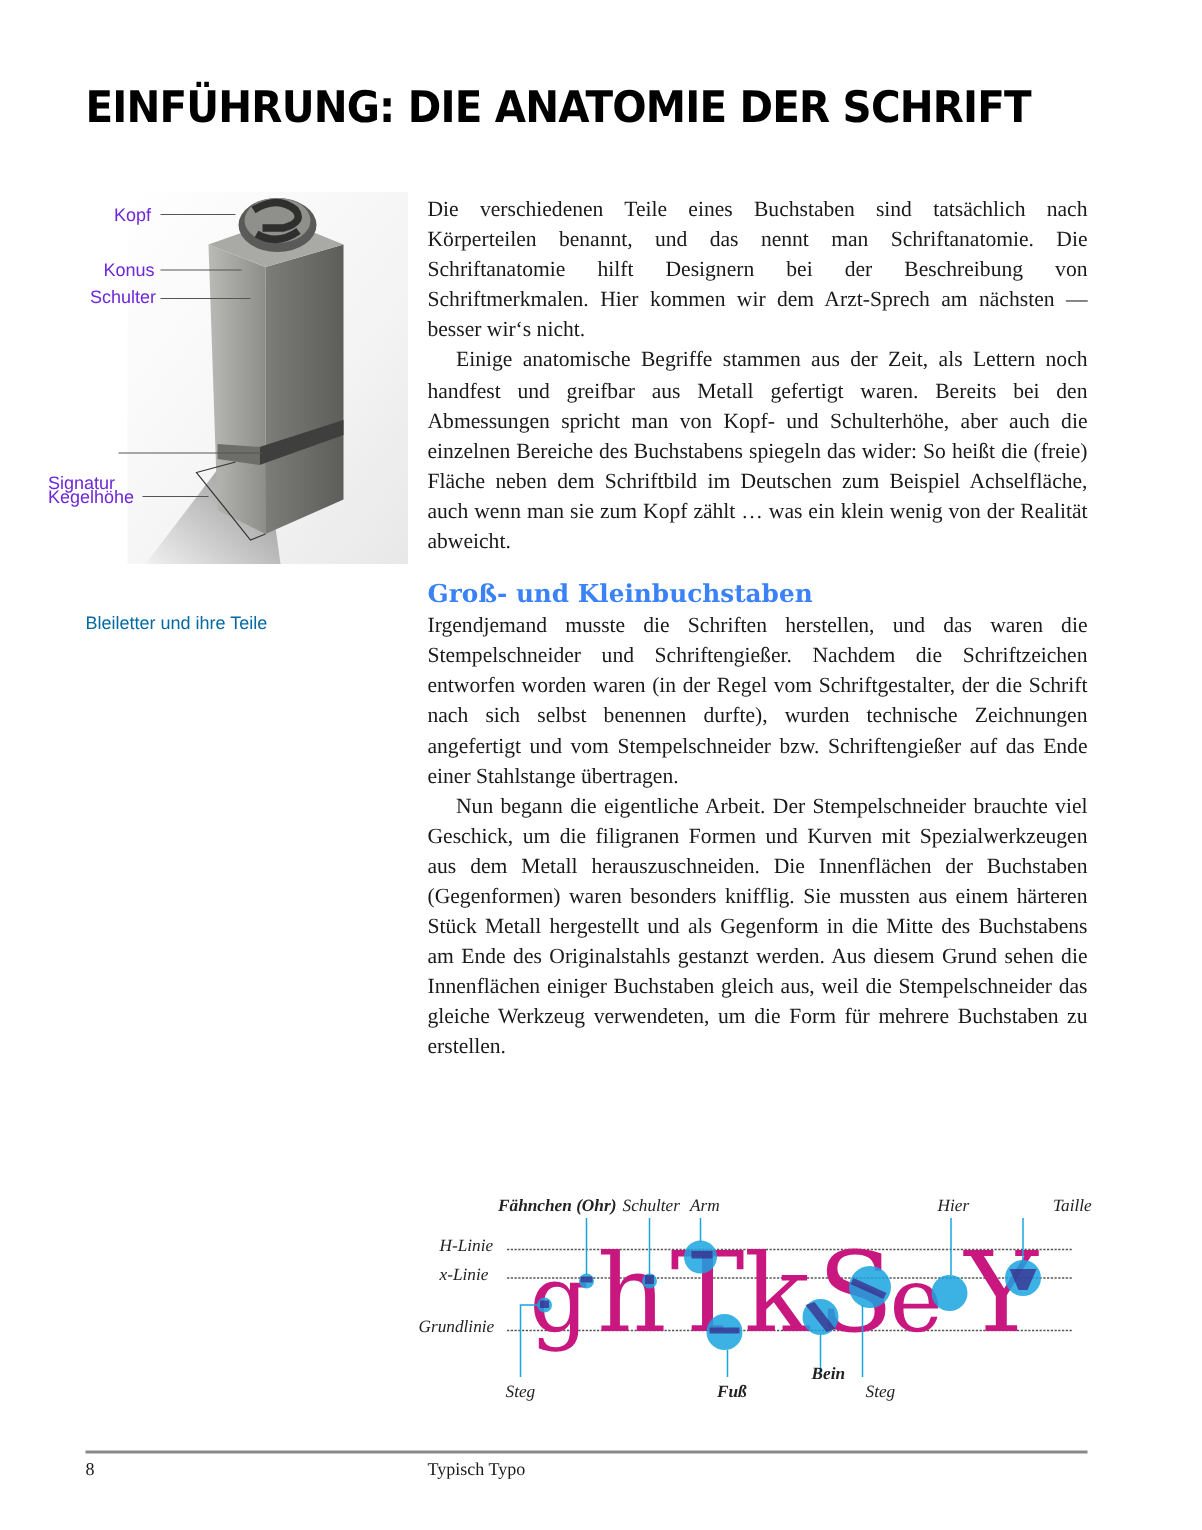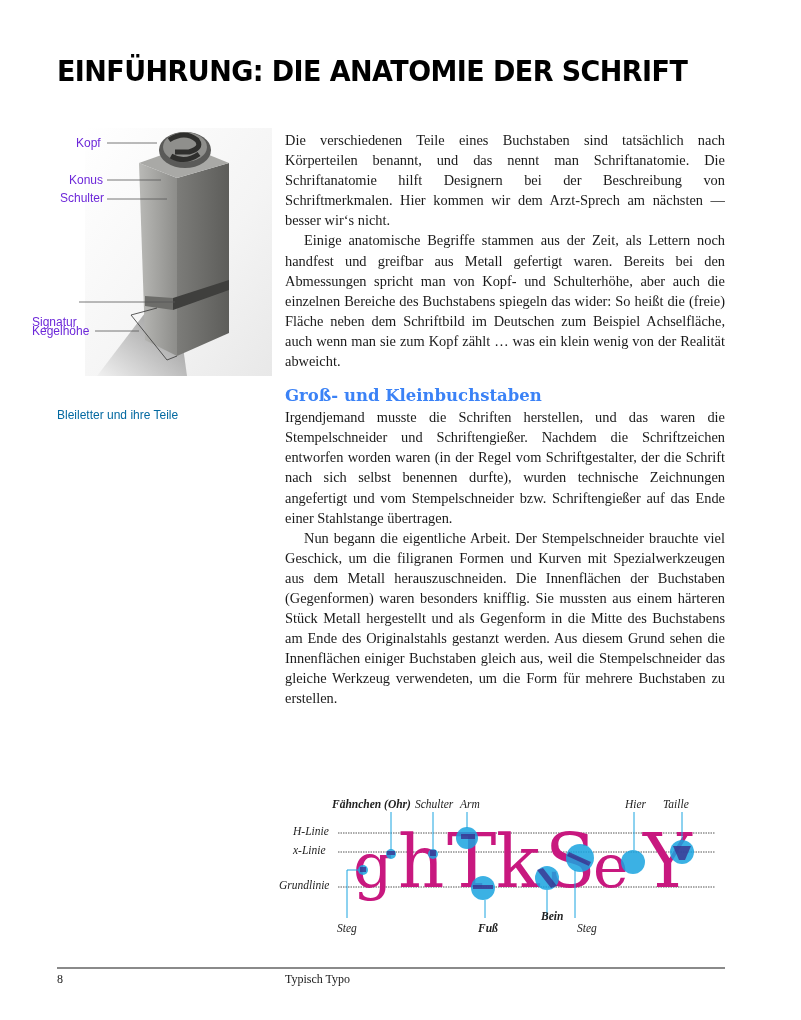--- a/index.html
+++ b/index.html
@@ -158,21 +158,21 @@
       <line x1="210" y1="110" x2="210" y2="128"></line>
       <line x1="272" y1="100" x2="272" y2="128"></line>
       <line x1="300" y1="80" x2="300" y2="128"></line>
     </g>
   </svg>
 
   <span class="dlabel" style="left:57px; top:8px;font-weight:bold;">Fähnchen (Ohr)</span>
   <span class="dlabel" style="left:140px; top:8px;">Schulter</span>
   <span class="dlabel" style="left:185px; top:8px;">Arm</span>
   <span class="dlabel" style="left:350px; top:8px;">Hier</span>
-  <span class="dlabel" style="left:388px; top:8px;">Taille</span>
+  <span class="dlabel" style="left:427px; top:8px;">Taille</span>
 
   <span class="dlabel" style="left:18px; top:35px;">H-Linie</span>
   <span class="dlabel" style="left:18px; top:54px;">x-Linie</span>
   <span class="dlabel" style="left:4px; top:89px;">Grundlinie</span>
 
   <span class="dlabel" style="left:62px; top:132px;">Steg</span>
   <span class="dlabel" style="left:203px; top:132px;font-weight:bold;">Fuß</span>
   <span class="dlabel" style="left:266px; top:120px;font-weight:bold;">Bein</span>
   <span class="dlabel" style="left:302px; top:132px;">Steg</span>
 </div>

